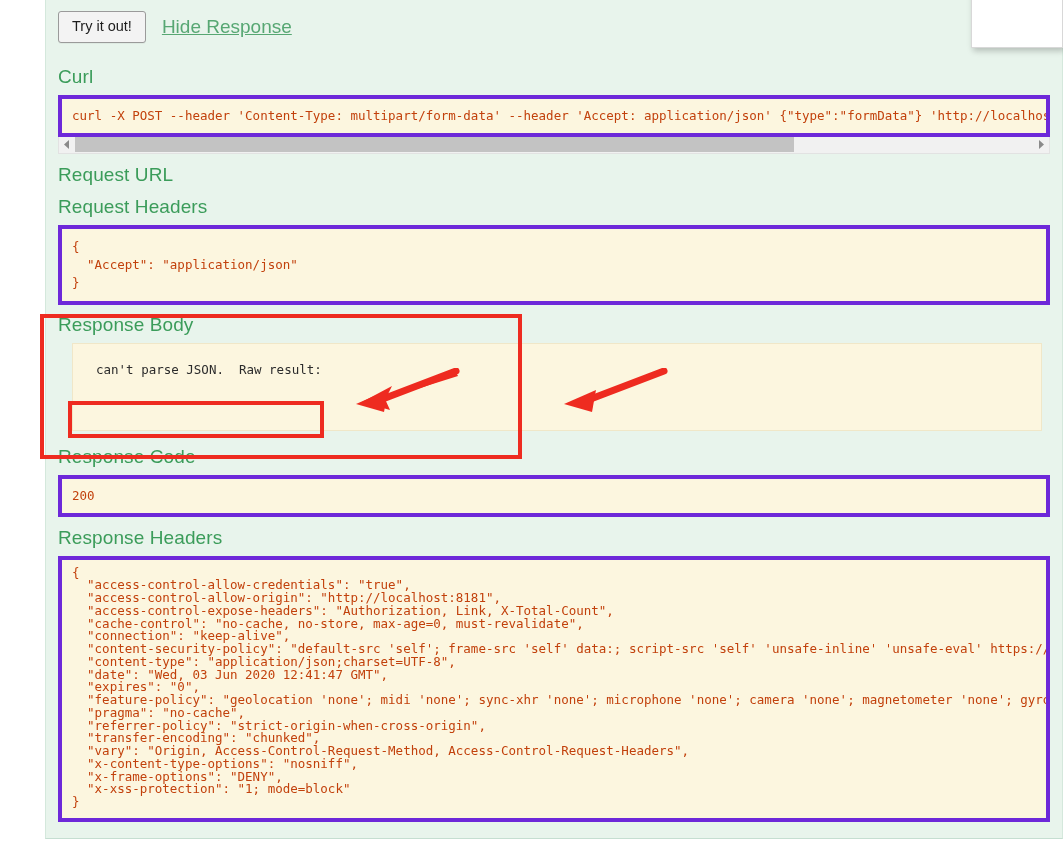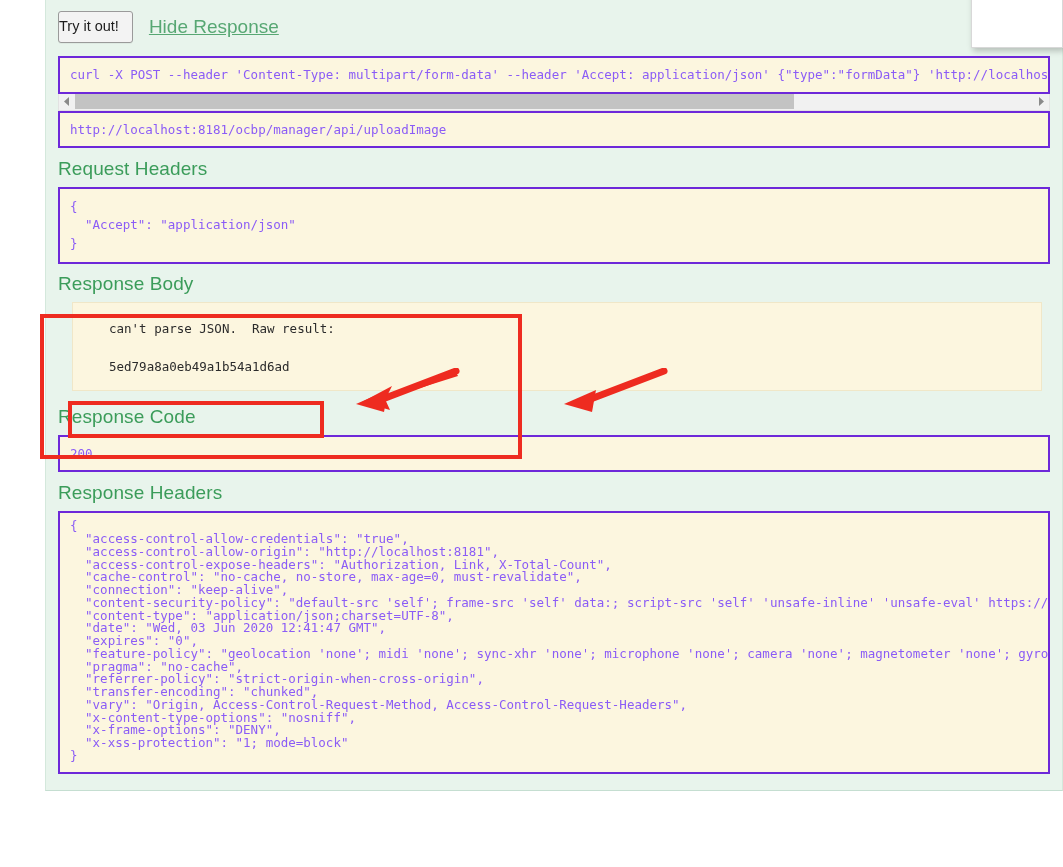--- a/index.html
+++ b/index.html
@@ -48,21 +48,21 @@
   }
 
   .try-btn {
     display: inline-block;
     background: #f3f3f3;
     border: 1px solid #9a9a9a;
     border-radius: 3px;
     color: #1c1c1c;
     font-size: 14.5px;
     font-family: "Liberation Sans", sans-serif;
-    padding: 7px 13px 8px 0;
+    padding: 7px 13px 8px 13px;
     line-height: 1;
     cursor: pointer;
     box-shadow: 0 1px 0 rgba(0,0,0,0.04);
   }
 
   .hide-link {
     color: #57a773;
     font-size: 19px;
     text-decoration: underline;
     cursor: pointer;
@@ -76,22 +76,22 @@
     font-weight: 400;
     margin: 10px 0 7px 0;
     padding: 0;
     font-family: "Liberation Sans", sans-serif;
     letter-spacing: 0.1px;
   }
 
   
   .code-block {
     background: #fcf6df;
-    border: 2px solid #6d28d9;
-    color: #8b5cf6;
+    border: 4px solid #6d28d9;
+    color: #c2410c;
     font-family: "DejaVu Sans Mono", "Liberation Mono", monospace;
     font-size: 12.5px;
     line-height: 1.25;
     padding: 9px 10px;
     margin: 0;
     white-space: pre;
     overflow: hidden;
     box-sizing: border-box;
   }
 
@@ -133,21 +133,21 @@
     left: 0;
     height: 15px;
     background: #c3c3c3;
     cursor: pointer;
   }
 
   
   .resp-body-box {
     background: #fcf6df;
     border: 1px solid #f0e7c8;
-    padding: 12px 10px 16px 22px;
+    padding: 12px 10px 16px 9px;
     box-sizing: border-box;
     min-height: 88px;
   }
   .resp-body-box .pre {
     font-family: "DejaVu Sans Mono", "Liberation Mono", monospace;
     font-size: 12.5px;
     color: #2b2b2b;
     white-space: pre;
     margin: 0;
   }
@@ -198,48 +198,48 @@
 <div id="root">
 
   <div class="response-panel">
     <div class="panel-inner">
 
       <div class="action-row">
         <button class="try-btn">Try it out!</button>
         <a class="hide-link">Hide Response</a>
       </div>
 
+      <h4 class="section-title">Curl</h4>
       <div class="code-block nowrap-line">curl -X POST --header 'Content-Type: multipart/form-data' --header 'Accept: application/json' {"type":"formData"} 'http://localhos</div>
       <div class="hscroll">
         <div class="arrow">
           <svg width="8" height="9" viewBox="0 0 8 9">
               <polygon points="6,0 6,9 1,4.5" fill="#8a8a8a"></polygon>
             </svg>
         </div>
         <div class="track">
           <div class="thumb" id="curl-thumb" style="width: 75%;"></div>
         </div>
         <div class="arrow">
           <svg width="8" height="9" viewBox="0 0 8 9">
               <polygon points="2,0 2,9 7,4.5" fill="#8a8a8a"></polygon>
             </svg>
         </div>
       </div>
 
-      <div class="code-block" style="min-height:34px;">http://localhost:8181/ocbp/manager/api/uploadImage</div>
+      <h4 class="section-title">Request URL</h4>
 
       <h4 class="section-title">Request Headers</h4>
       <div class="code-block" style="min-height:56px; line-height:1.45;">{
   "Accept": "application/json"
 }</div>
 
       <h4 class="section-title" style="margin-top:9px;">Response Body</h4>
       <div class="resp-body-box" style="margin: 2px 8px 0 14px;">
         <div class="pre line1">can't parse JSON.  Raw result:</div>
-        <div class="pre line2">5ed79a8a0eb49a1b54a1d6ad</div>
       </div>
 
       <h4 class="section-title" style="margin-top:15px;">Response Code</h4>
       <div class="code-block" style="min-height:30px;">200</div>
 
       <h4 class="section-title" style="">Response Headers</h4>
       <div class="code-block tall" style="min-height:246px; padding-top:7px; line-height:1.02;">{
   "access-control-allow-credentials": "true",
   "access-control-allow-origin": "http://localhost:8181",
   "access-control-expose-headers": "Authorization, Link, X-Total-Count",

